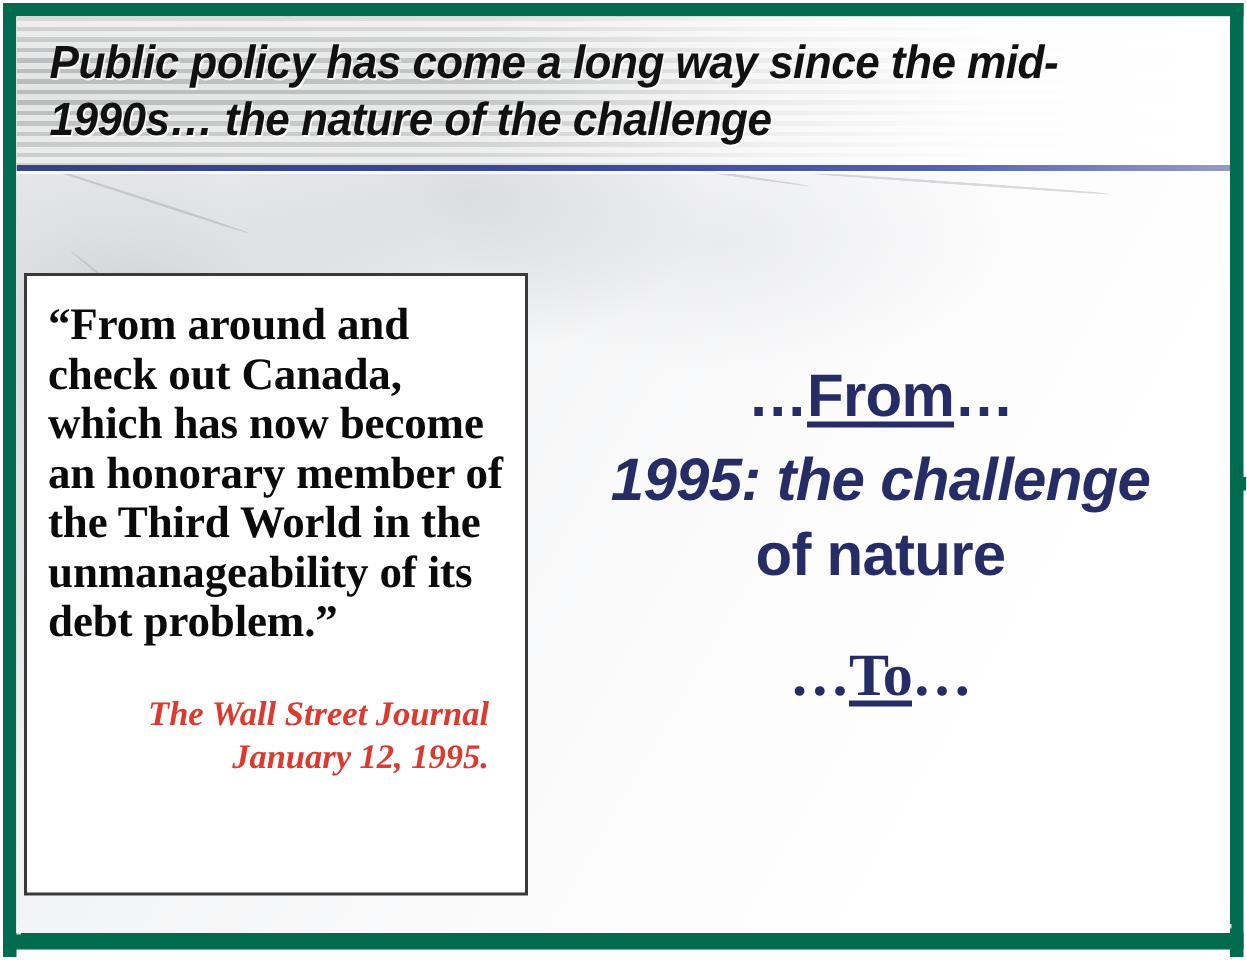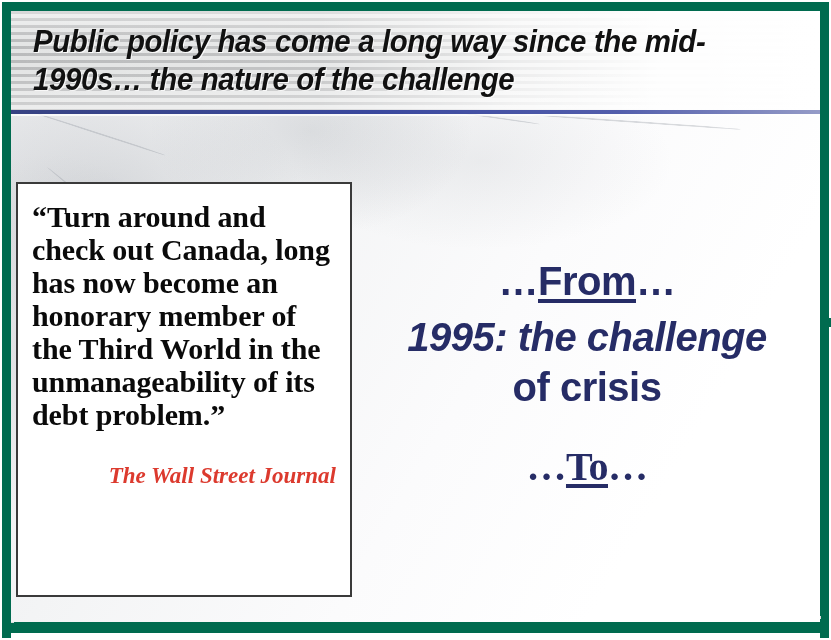--- a/index.html
+++ b/index.html
@@ -154,35 +154,35 @@
   .quote-text {
     margin: 0;
     font-family: "Liberation Serif", serif;
     font-weight: bold;
     font-size: 30px;
     line-height: 33px;
     color: #0a0a0a;
     letter-spacing: -0.1px;
   }
   .quote-source {
-    margin: 30px 0 0 0;
+    margin: 30px 10px 0 0;
     text-align: right;
     font-family: "Liberation Serif", serif;
     font-weight: bold;
     font-style: italic;
     font-size: 23px;
     line-height: 29px;
     color: #DC3A2E;
   }
 
   
   .right-col {
     position: absolute;
     left: 358px;
-    top: 245px;
+    top: 228px;
     width: 436px;
     text-align: center;
     font-family: "Liberation Sans", sans-serif;
     font-weight: bold;
     color: #262C66;
   }
   .rc-line {
     margin: 0;
     font-size: 40px;
     line-height: 50px;
@@ -227,32 +227,33 @@
 
     <div class="title-band">
       <div class="title-band-bg"></div>
       <div class="title-band-sheen"></div>
       <h1 class="title-text">Public policy has come a long way since the mid-1990s… the nature of the challenge</h1>
     </div>
     <div class="title-rule"></div>
     <div class="title-rule-hi"></div>
 
     <div class="quote-box">
-      <p class="quote-text">“Turn around and check out Canada, long has now become an honorary member of the Third World in the unmanageability of its debt problem.”</p>
+      <p class="quote-text">“From around and check out Canada, which has now become an honorary member of the Third World in the unmanageability of its debt problem.”</p>
       <p class="quote-source">
         <span>The Wall Street Journal</span><br>
+        <span>January 12, 1995.</span>
       </p>
     </div>
 
     <div class="right-col">
 
       <p class="rc-line rc-from"><span>…</span><span class="u">From</span><span>…</span></p>
 
       <p class="rc-line rc-body">1995: the challenge</p>
 
-      <p class="rc-line">of crisis</p>
+      <p class="rc-line">of nature</p>
 
       <p class="rc-line rc-to"><span>…</span><span class="u">To</span><span>…</span></p>
 
     </div>
 
   </div>
 </div>
 
 </body></html>

